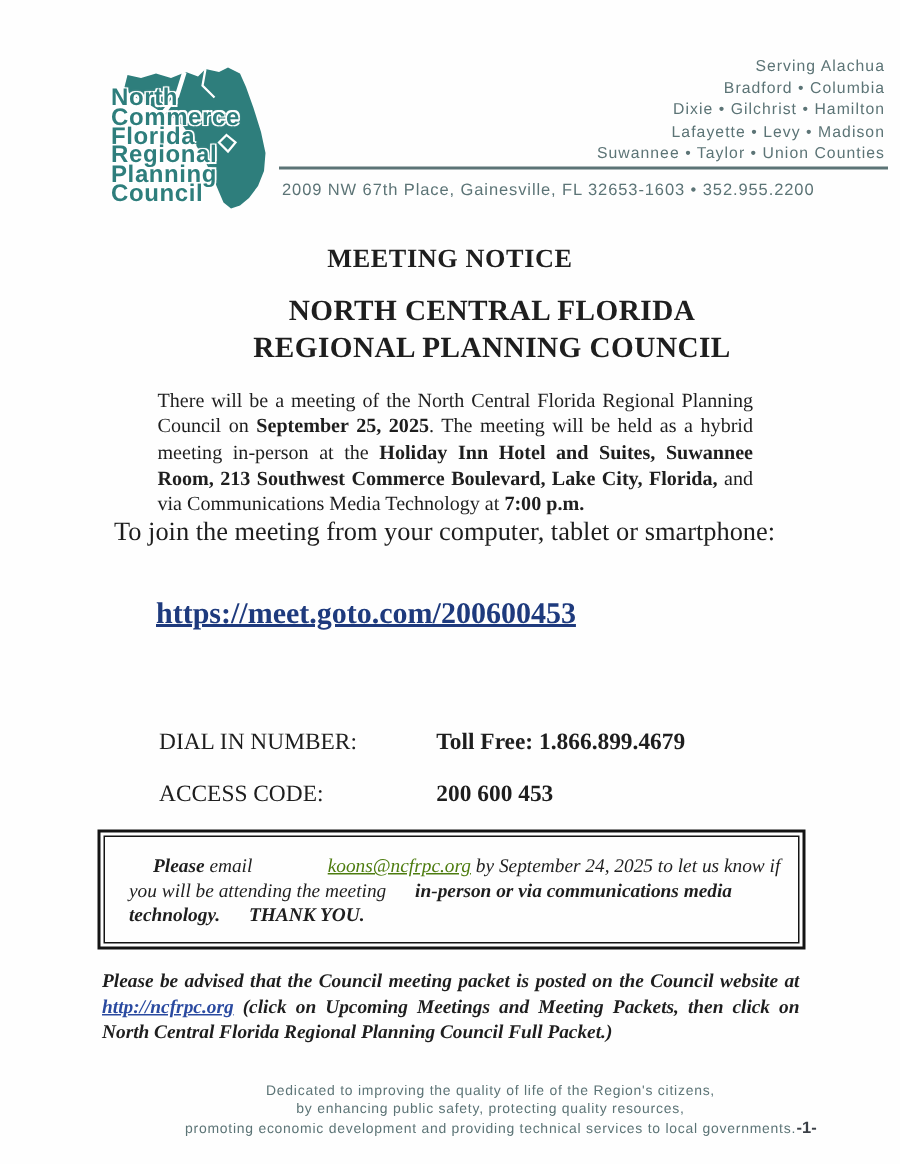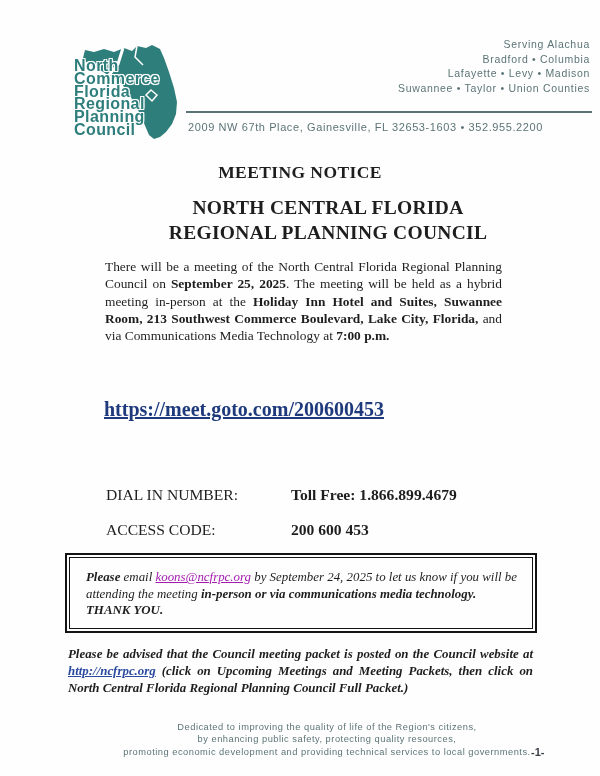--- a/index.html
+++ b/index.html
@@ -124,22 +124,22 @@
     padding: 2px;
   }
   .rsvp-inner {
     width: 100%; height: 100%;
     border: 1px solid #141414;
     padding: 11px 10px 10px 16px;
     font-style: italic;
     font-size: 12.9px;
     line-height: 16.6px;
   }
-  .rsvp-inner b { font-weight: bold; }
-  a.email-link { color: #a21caf; font-style: italic; }
+  .rsvp-inner b { font-weight: bold; margin-left: 16px; }
+  a.email-link { color: #4d7c0f; font-style: italic; margin-left: 47px; }
 
   
   .advisory {
     position: absolute;
     left: 68px; top: 646px;
     width: 465px;
     font-weight: bold; font-style: italic;
     font-size: 12.9px;
     line-height: 17.2px;
     text-align: justify;
@@ -186,35 +186,37 @@
       <div>Florida</div>
       <div>Regional</div>
       <div>Planning</div>
       <div>Council</div>
     </div>
   </div>
 
   <div class="counties">
     <div>Serving Alachua</div>
     <div>Bradford • Columbia</div>
+    <div>Dixie • Gilchrist • Hamilton</div>
     <div>Lafayette • Levy • Madison</div>
     <div>Suwannee • Taylor • Union Counties</div>
   </div>
 
   <div class="hdr-divider"></div>
   <div class="hdr-address">2009 NW 67th Place, Gainesville, FL 32653-1603 • 352.955.2200</div>
 
   <div class="title">MEETING NOTICE</div>
   <div class="org-name">
     <div>NORTH CENTRAL FLORIDA</div>
     <div>REGIONAL PLANNING COUNCIL</div>
   </div>
 
   <p class="intro"><span>There will be a meeting of the North Central Florida Regional Planning Council on </span><b>September 25, 2025</b><span>.  The meeting will be held as a hybrid meeting in-person at the </span><b>Holiday Inn Hotel and Suites, Suwannee Room, 213 Southwest Commerce Boulevard, Lake City, Florida,</b><span> and via Communications Media Technology at </span><b>7:00 p.m.</b></p>
 
+  <p class="join">To join the meeting from your computer, tablet or smartphone:</p>
 
   <div class="meet-link-row">
     <a class="doc-link" href="#">https://meet.goto.com/200600453</a>
   </div>
 
   <div class="dial-row">
     <span class="dial-label">DIAL IN NUMBER:</span>
     <span class="dial-value">Toll Free: 1.866.899.4679</span>
   </div>
   <div class="access-row">

